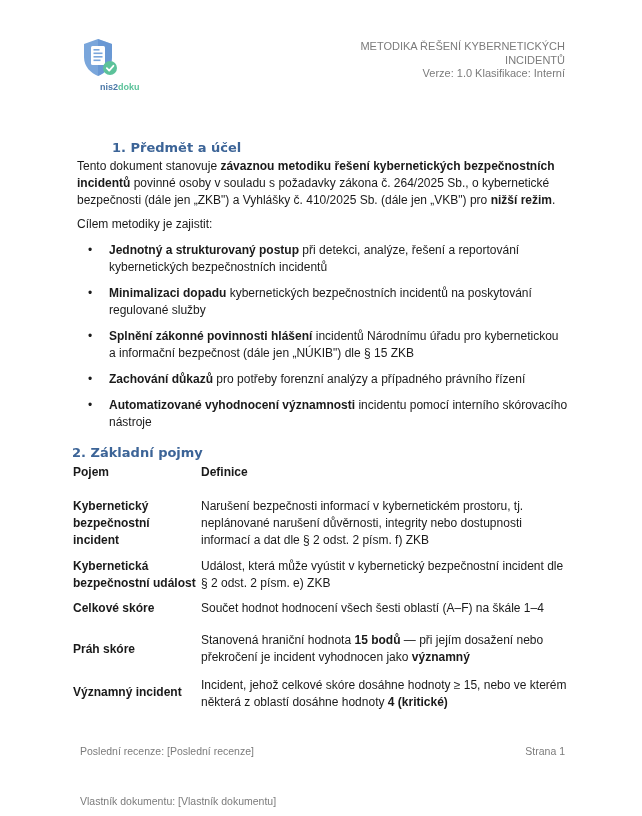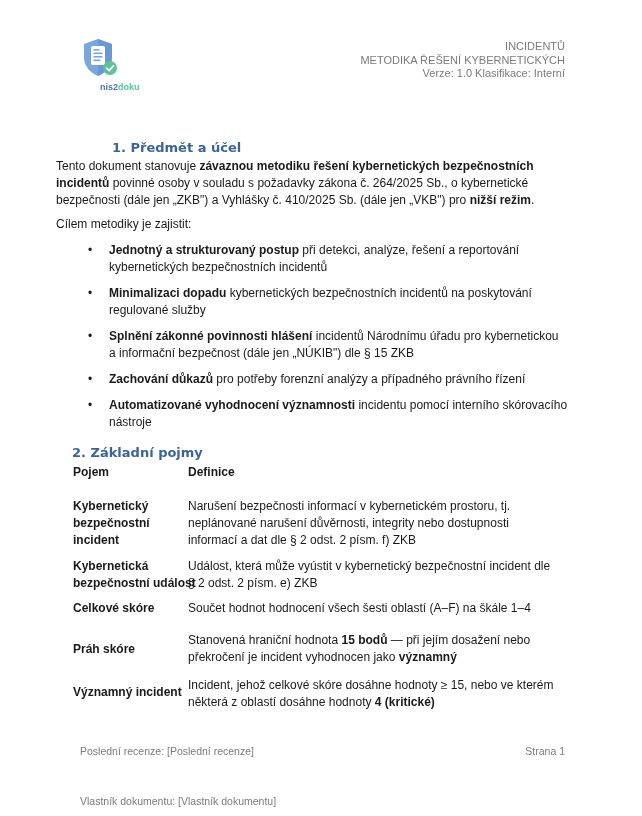--- a/index.html
+++ b/index.html
@@ -10,31 +10,31 @@
   .logo { position:absolute; left:80px; top:38px; width:44px; height:60px; }
   .logo svg { position:absolute; left:3px; top:0; }
   .logo-text { position:absolute; left:0; top:44px; font-size:9px; font-weight:bold; letter-spacing:0px;padding-left:20px; }
   .logo-text .a { color:#4b78a8; }
   .logo-text .b { color:#5cc29a; }
 
   .hdr { position:absolute; right:77px; top:40px; text-align:right; font-size:11px; color:#7b7b7b; line-height:13.5px; }
 
   .h1 { position:absolute; left:72px; font-family:"DejaVu Sans", sans-serif; font-weight:bold;
         font-size:13px; color:#3c6497; }
-  .p { position:absolute; left:56px; width:500px; font-size:12px; line-height:17px; }
+  .p { position:absolute; left:77px; width:500px; font-size:12px; line-height:17px; }
   b { font-weight:bold; }
 
   .bullets { position:absolute; left:88px; top:242px; width:480px; }
   .bl { position:relative; padding-left:21px; font-size:12px; line-height:17px; margin-bottom:9px; }
   .bl .dot { position:absolute; left:0; top:0; }
 
   .tbl { position:absolute; left:73px; top:464px; width:500px; font-size:12px; line-height:17px; }
   .row { position:absolute; left:0; width:500px; }
   .row .t { position:absolute; left:0; width:136px; font-weight:bold; }
-  .row .d { position:absolute; left:115px; width:372px; }
+  .row .d { position:absolute; left:128px; width:372px; }
 
   .foot { position:absolute; font-size:10.5px; color:#7b7b7b;text-align:center; }
 </style>
 </head>
 <body>
 
 <div class="page">
 
   <div class="logo">
     <svg width="38" height="42" viewBox="0 0 38 42">
@@ -45,22 +45,22 @@
       <rect x="10.5" y="14.5" width="9" height="1.6" fill="#7aa6db"></rect>
       <rect x="10.5" y="18" width="9" height="1.6" fill="#7aa6db"></rect>
       <rect x="10.5" y="21.5" width="7" height="1.6" fill="#7aa6db"></rect>
       <circle cx="27" cy="30" r="7" fill="#5cc29a"></circle>
       <path d="M23.8 30.2 L26.2 32.6 L30.4 27.8" stroke="#ffffff" stroke-width="1.8" fill="none" stroke-linecap="round" stroke-linejoin="round"></path>
     </svg>
     <div class="logo-text"><span class="a">nis2</span><span class="b">doku</span></div>
   </div>
 
   <div class="hdr">
+    <div>METODIKA ŘEŠENÍ KYBERNETICKÝCH</div>
     <div>INCIDENTŮ</div>
-    <div>METODIKA ŘEŠENÍ KYBERNETICKÝCH</div>
     <div>Verze: 1.0 Klasifikace: Interní</div>
   </div>
 
   <div class="h1" style="top:140px;margin-left:40px;">1. Předmět a účel</div>
 
   <div class="p" style="top:158px;"><span>Tento dokument stanovuje </span><b>závaznou metodiku řešení kybernetických bezpečnostních incidentů</b><span> povinné osoby v souladu s požadavky zákona č. 264/2025 Sb., o kybernetické bezpečnosti (dále jen „ZKB") a Vyhlášky č. 410/2025 Sb. (dále jen „VKB") pro </span><b>nižší režim</b><span>.</span></div>
 
   <div class="p" style="top:216px;">Cílem metodiky je zajistit:</div>
 
   <div class="bullets">

